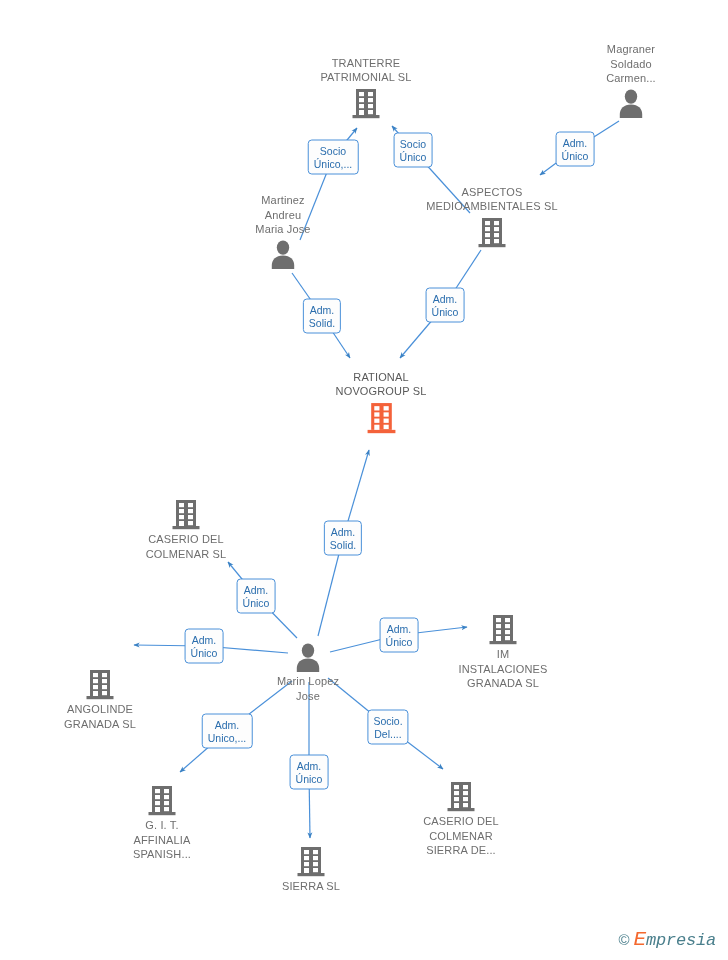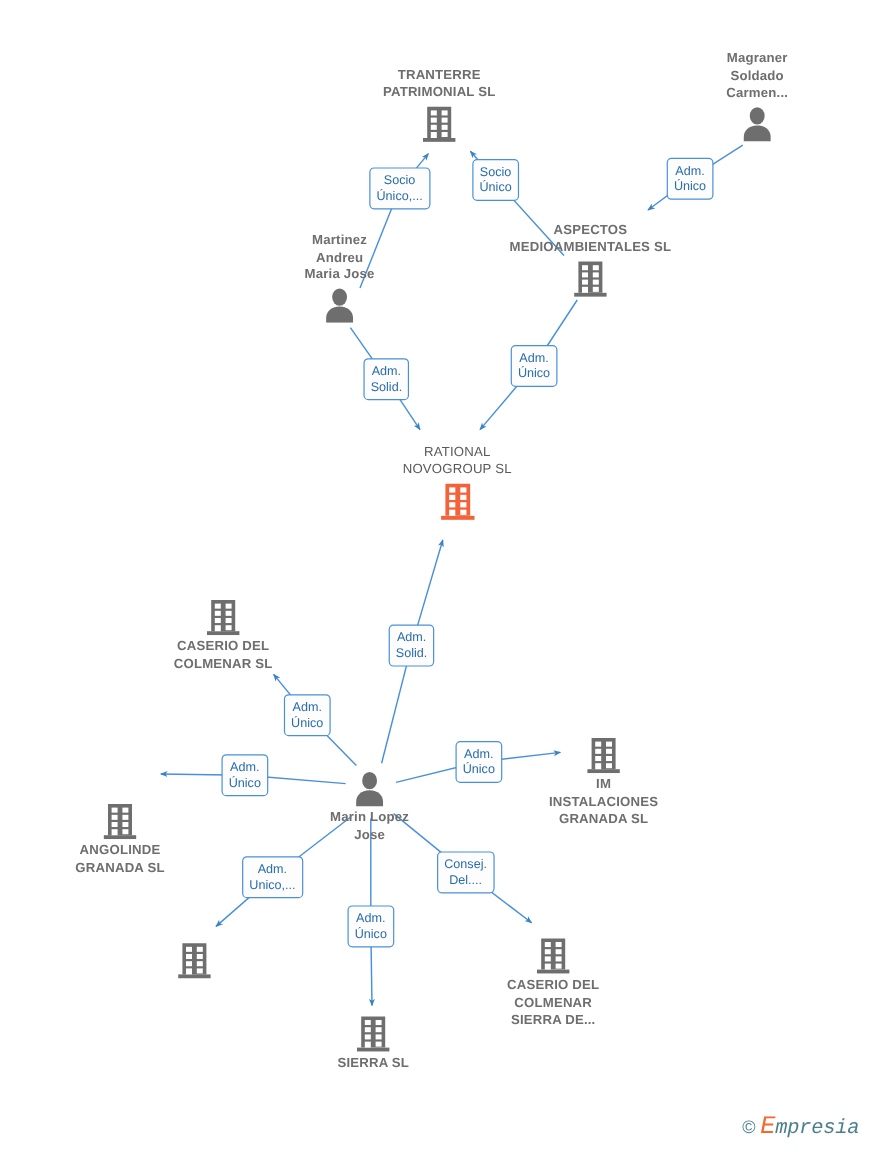--- a/index.html
+++ b/index.html
@@ -35,21 +35,20 @@
     line-height: 0;
   }
   .node-label {
     display: block;
     font-size: 11px;
     line-height: 14.6px;
     color: #6e6e6e;
     letter-spacing: 0.15px;
     white-space: pre-line;
     margin: 0 auto;
-    font-weight: bold;
   }
   .node.label-above .node-label { margin-bottom: 2px; }
   .node.label-below .node-label { margin-top: 2px; }
   .node.central .node-label { color: #595959; font-weight: normal; }
 
   .edge-label {
     position: absolute;
     border: 1px solid #4a90d9;
     border-radius: 4px;
     background: #fdfdfd;
@@ -270,20 +269,23 @@
               <rect x="7" y="5" width="5" height="4.2"></rect>
               <rect x="16" y="5" width="5" height="4.2"></rect>
               <rect x="7" y="11" width="5" height="4.2"></rect>
               <rect x="16" y="11" width="5" height="4.2"></rect>
               <rect x="7" y="17" width="5" height="4.2"></rect>
               <rect x="16" y="17" width="5" height="4.2"></rect>
               <rect x="7" y="23" width="5" height="5"></rect>
               <rect x="16" y="23" width="5" height="4.2"></rect>
             </g>
           </svg></span>
+        <span class="node-label">G. I. T.
+AFFINALIA
+SPANISH...</span>
       </div>
       <div class="node label-below" style="left: 311px; top: 845px;">
         <span class="node-icon"><svg width="28" height="32" viewBox="0 0 28 32" fill="#6e6e6e">
             <path d="M4 2 h20 v26 H4 Z"></path>
             <rect x="0.5" y="28" width="27" height="3.2"></rect>
             <g fill="#ffffff">
               <rect x="7" y="5" width="5" height="4.2"></rect>
               <rect x="16" y="5" width="5" height="4.2"></rect>
               <rect x="7" y="11" width="5" height="4.2"></rect>
               <rect x="16" y="11" width="5" height="4.2"></rect>
@@ -331,21 +333,21 @@
       <div class="edge-label" style="left: 256px; top: 596px;">Adm.
 Único</div>
       <div class="edge-label" style="left: 204px; top: 646px;">Adm.
 Único</div>
       <div class="edge-label" style="left: 399px; top: 635px;">Adm.
 Único</div>
       <div class="edge-label" style="left: 227px; top: 731px;">Adm.
 Unico,...</div>
       <div class="edge-label" style="left: 309px; top: 772px;">Adm.
 Único</div>
-      <div class="edge-label" style="left: 388px; top: 727px;">Consej.
+      <div class="edge-label" style="left: 388px; top: 727px;">Socio.
 Del....</div>
     </div>
 
   <div id="watermark">
     <span class="copy">©</span>
     <span class="brand"><span class="cap">E</span><span>mpresia</span></span>
   </div>
 </div>
 
 </body></html>

